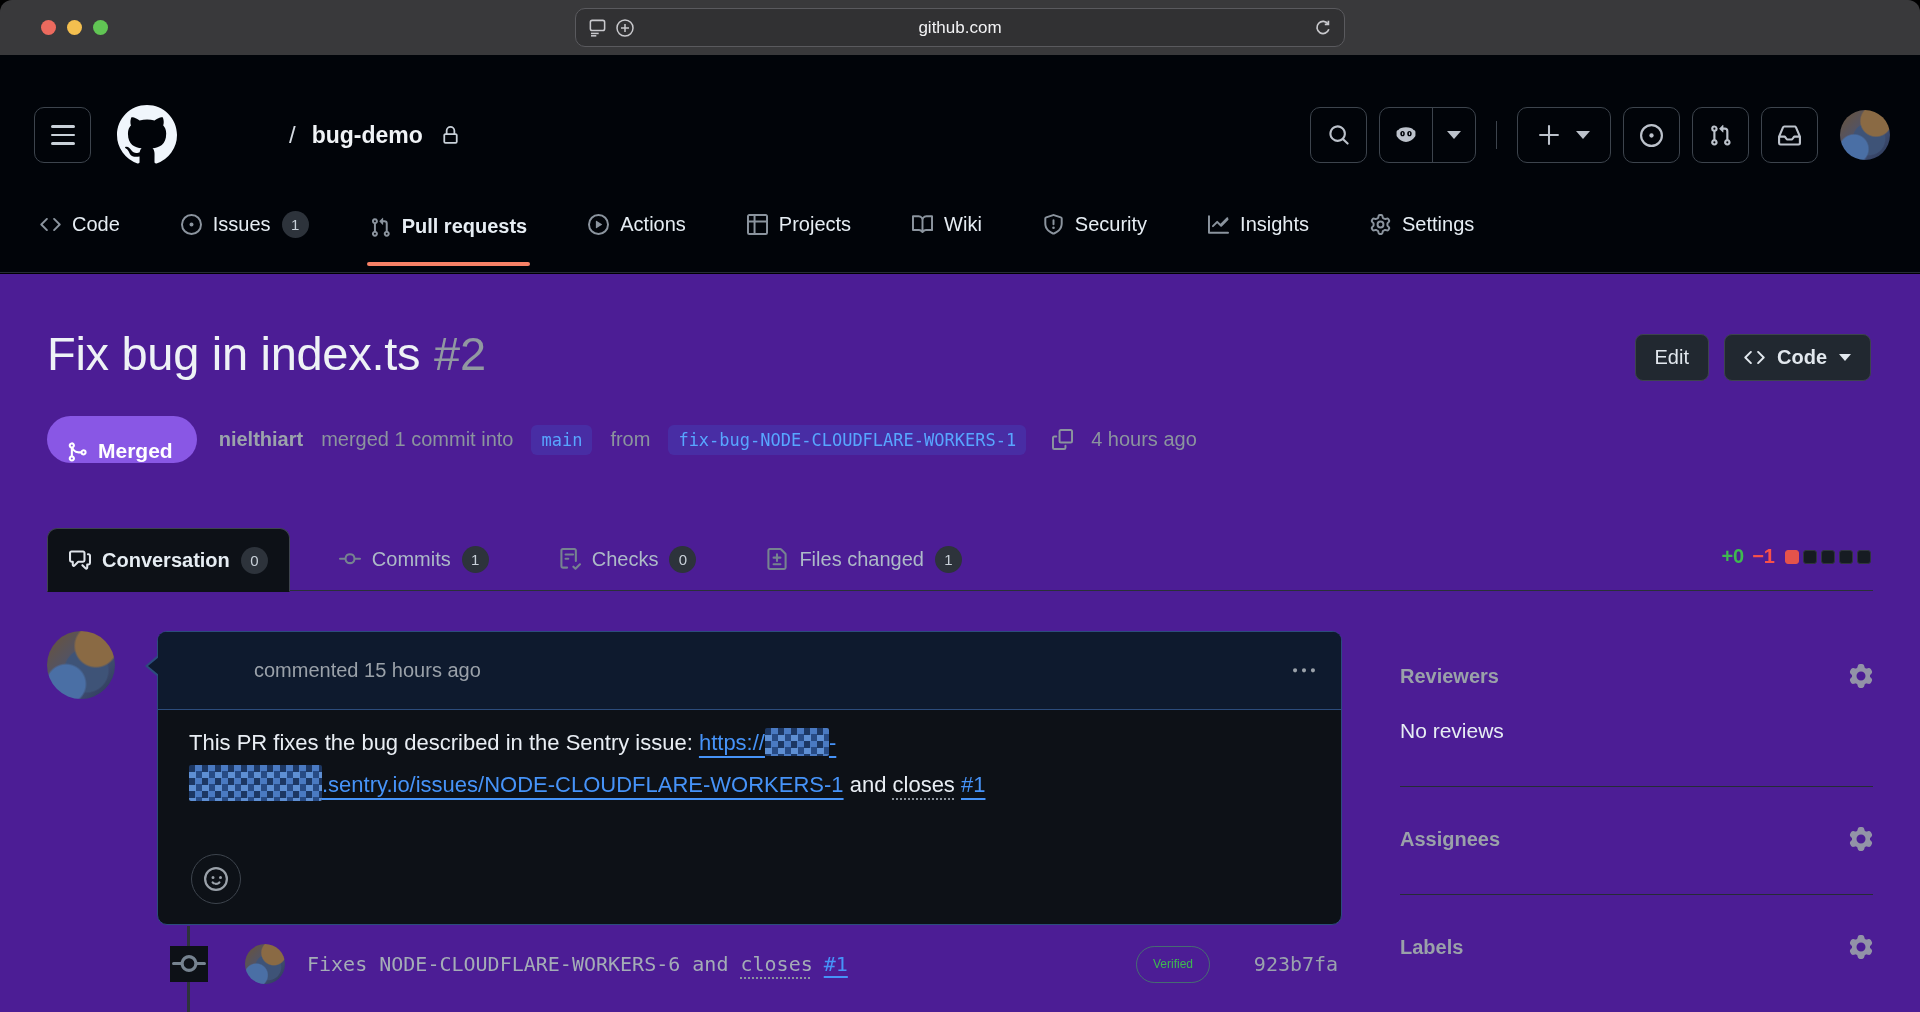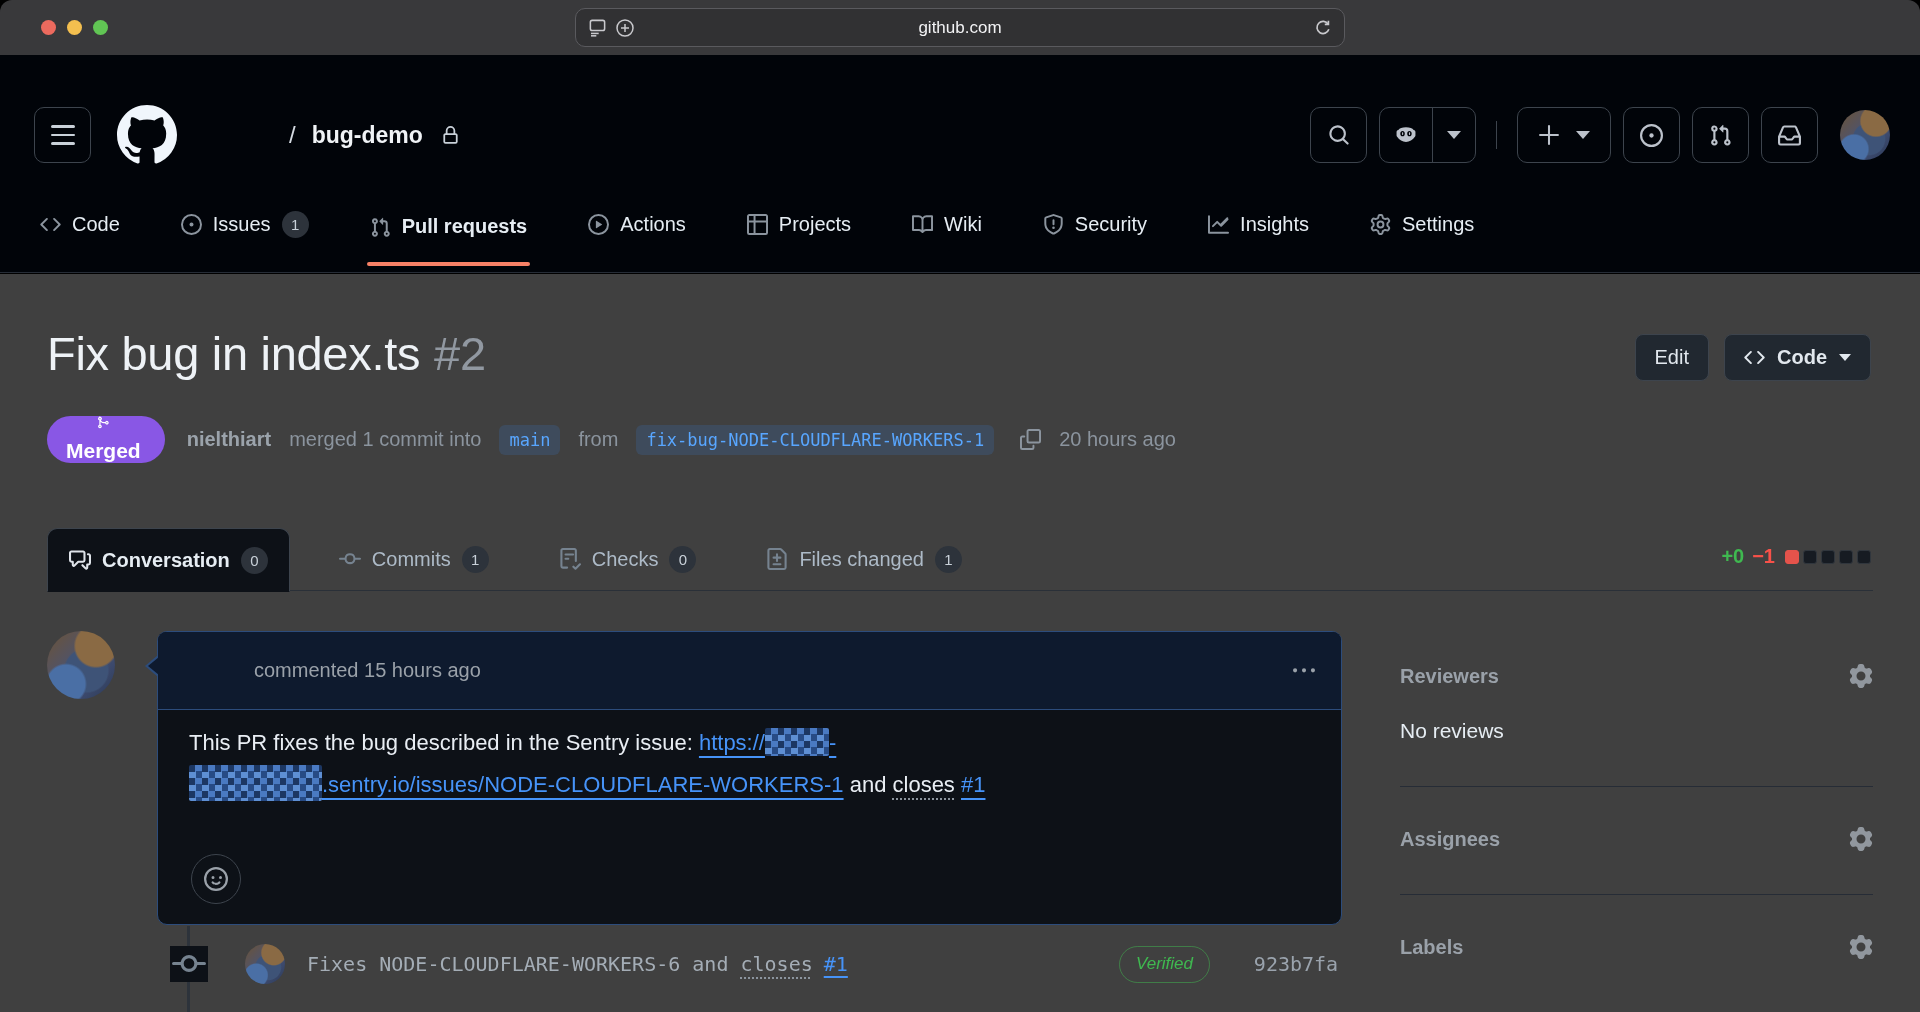--- a/index.html
+++ b/index.html
@@ -56,35 +56,35 @@
               padding:8px 17px; font-size:20px; color:#e6edf3; margin-right:27px; }
   .nav-item .nicon { color:#8b949e; display:flex; }
   .nav-item.active { font-weight:700;align-items:flex-end; }
   .nav-item.active::after { content:""; position:absolute; left:14px; right:14px; top:calc(100% + 16px);
                             height:4px; background:#f78166; border-radius:3px; }
   .count-pill { min-width:27px; height:27px; padding:0 9px; border-radius:14px;
                 background:#2d333b; color:#c9d1d9; font-size:15px; font-weight:400;
                 display:flex; align-items:center; justify-content:center; }
 
   
-  .main { position:absolute; top:274px; left:0; width:1920px; height:738px; background:#404040; }
+  .main { position:absolute; top:274px; left:0; width:1920px; height:738px; background:#4c1d95; }
 
   .pr-title { position:absolute; left:47px; top:52px; font-size:47px; font-weight:400;
               color:#eef2f6; letter-spacing:-0.3px; }
   .pr-number { color:#9198a1; margin-left:14px; font-weight:300; }
 
   .top-actions { position:absolute; top:60px; right:49px; display:flex; gap:15px; }
   .btn { height:47px; border-radius:8px; border:1px solid #3d444d; background:#212830;
          color:#e2e8ee; font-size:20px; padding:0 19px; display:flex; align-items:center; gap:12px; }
   .btn .bold { font-weight:700; }
   .btn .caret { border-left-width:6px; border-right-width:6px; border-top-width:7px; }
 
   .merge-row { position:absolute; left:47px; top:142px; display:flex; align-items:center; gap:22px; }
   .merged-badge { height:47px; padding:0 24px 0 19px; border-radius:24px; background:#8957e5;
-                  color:#fff; font-size:21px; font-weight:600; display:flex; align-items:center; gap:10px;flex-direction:column; }
+                  color:#fff; font-size:21px; font-weight:600; display:flex; align-items:flex-end; gap:10px; }
   .merge-desc { display:flex; align-items:center; gap:18px; font-size:20px; color:#8b949e; }
   .merge-author { font-weight:700; color:#9ba3ab; }
   .branch-chip { font-family:"DejaVu Sans Mono", monospace; font-size:17px; color:#58a6ff;
                  background:rgba(56,139,253,0.15); padding:5px 10px; border-radius:6px; }
   .copy-icon { color:#8b949e; display:flex; margin-left:8px; }
   .merge-time { color:#8b949e; font-size:20px; }
 
   .pr-tabs { position:absolute; left:47px; top:253px; width:1826px; height:64px;
              border-bottom:1px solid #2a3038; }
   .tabs-left { display:flex; height:64px; align-items:center; }
@@ -125,21 +125,21 @@
 
   .rail { position:absolute; left:187px; top:652px; width:3px; height:86px; background:#2d333b; }
   .commit-dot { position:absolute; left:170px; top:672px; width:38px; height:36px; background:#0d1117;
                 display:flex; align-items:center; justify-content:center; color:#768390; }
   .commit-row { position:absolute; left:245px; top:666px; width:1097px; height:48px;
                 display:flex; align-items:center; }
   .commit-avatar { width:40px; height:40px; }
   .commit-msg { font-family:"DejaVu Sans Mono", monospace; font-size:20px; color:#a4adb6; margin-left:22px; }
   .commit-msg .ref { color:#4693f8; text-decoration:underline; text-underline-offset:5px; margin-left:11px; }
   .verified-badge { margin-left:auto; height:37px; padding:0 16px; border:1px solid rgba(63,185,80,0.5);
-                    border-radius:19px; color:#3fb950; font-size:17px; display:flex; align-items:center;font-style:italic; }
+                    border-radius:19px; color:#3fb950; font-size:12px; display:flex; align-items:center; }
   .sha { font-family:"DejaVu Sans Mono", monospace; font-size:20px; color:#9aa3ad; margin-left:40px;
          min-width:92px; text-align:center; }
 
   
   .sidebar { position:absolute; left:1400px; top:390px; width:473px; }
   .side-head { display:flex; justify-content:space-between; align-items:center; }
   .side-title { font-size:20px; font-weight:700; color:#9aa1a9; }
   .gear { color:#9aa1a9; display:flex; }
   .side-body { font-size:21px; color:#e6edf3; margin-top:31px; }
   .muted-link { color:#9aa1a9; text-decoration:underline; text-underline-offset:5px; }
@@ -347,21 +347,21 @@
       <span>merged 1 commit into</span>
       <span class="branch-chip">main</span>
       <span>from</span>
       <span class="branch-chip">fix-bug-NODE-CLOUDFLARE-WORKERS-1</span>
       <span class="copy-icon">
         <svg width="21" height="21" viewBox="0 0 16 16" fill="currentColor">
             <path d="M0 6.75C0 5.784.784 5 1.75 5h1.5a.75.75 0 0 1 0 1.5h-1.5a.25.25 0 0 0-.25.25v7.5c0 .138.112.25.25.25h7.5a.25.25 0 0 0 .25-.25v-1.5a.75.75 0 0 1 1.5 0v1.5A1.75 1.75 0 0 1 9.25 16h-7.5A1.75 1.75 0 0 1 0 14.25Z"></path>
             <path d="M5 1.75C5 .784 5.784 0 6.75 0h7.5C15.216 0 16 .784 16 1.75v7.5A1.75 1.75 0 0 1 14.25 11h-7.5A1.75 1.75 0 0 1 5 9.25Zm1.75-.25a.25.25 0 0 0-.25.25v7.5c0 .138.112.25.25.25h7.5a.25.25 0 0 0 .25-.25v-7.5a.25.25 0 0 0-.25-.25Z"></path>
           </svg>
       </span>
-      <span class="merge-time">20 hours ago</span>
+      <span class="merge-time">4 hours ago</span>
     </span>
   </div>
 
   <div class="pr-tabs">
     <div class="tabs-left">
       <span class="tab active">
         <span class="ticon">
           <svg width="22" height="22" viewBox="0 0 16 16" fill="currentColor">
               <path d="M1.75 1h8.5c.966 0 1.75.784 1.75 1.75v5.5A1.75 1.75 0 0 1 10.25 10H7.061l-2.574 2.573A1.458 1.458 0 0 1 2 11.543V10h-.25A1.75 1.75 0 0 1 0 8.25v-5.5C0 1.784.784 1 1.75 1ZM1.5 2.75v5.5c0 .138.112.25.25.25h1a.75.75 0 0 1 .75.75v2.19l2.72-2.72a.749.749 0 0 1 .53-.22h3.5a.25.25 0 0 0 .25-.25v-5.5a.25.25 0 0 0-.25-.25h-8.5a.25.25 0 0 0-.25.25Zm13 2a.25.25 0 0 0-.25-.25h-.5a.75.75 0 0 1 0-1.5h.5c.966 0 1.75.784 1.75 1.75v5.5A1.75 1.75 0 0 1 14.25 12H14v1.543a1.458 1.458 0 0 1-2.487 1.03L9.22 12.28a.749.749 0 0 1 .326-1.275.749.749 0 0 1 .734.215l2.22 2.22v-2.19a.75.75 0 0 1 .75-.75h1a.25.25 0 0 0 .25-.25Z"></path>
             </svg>

